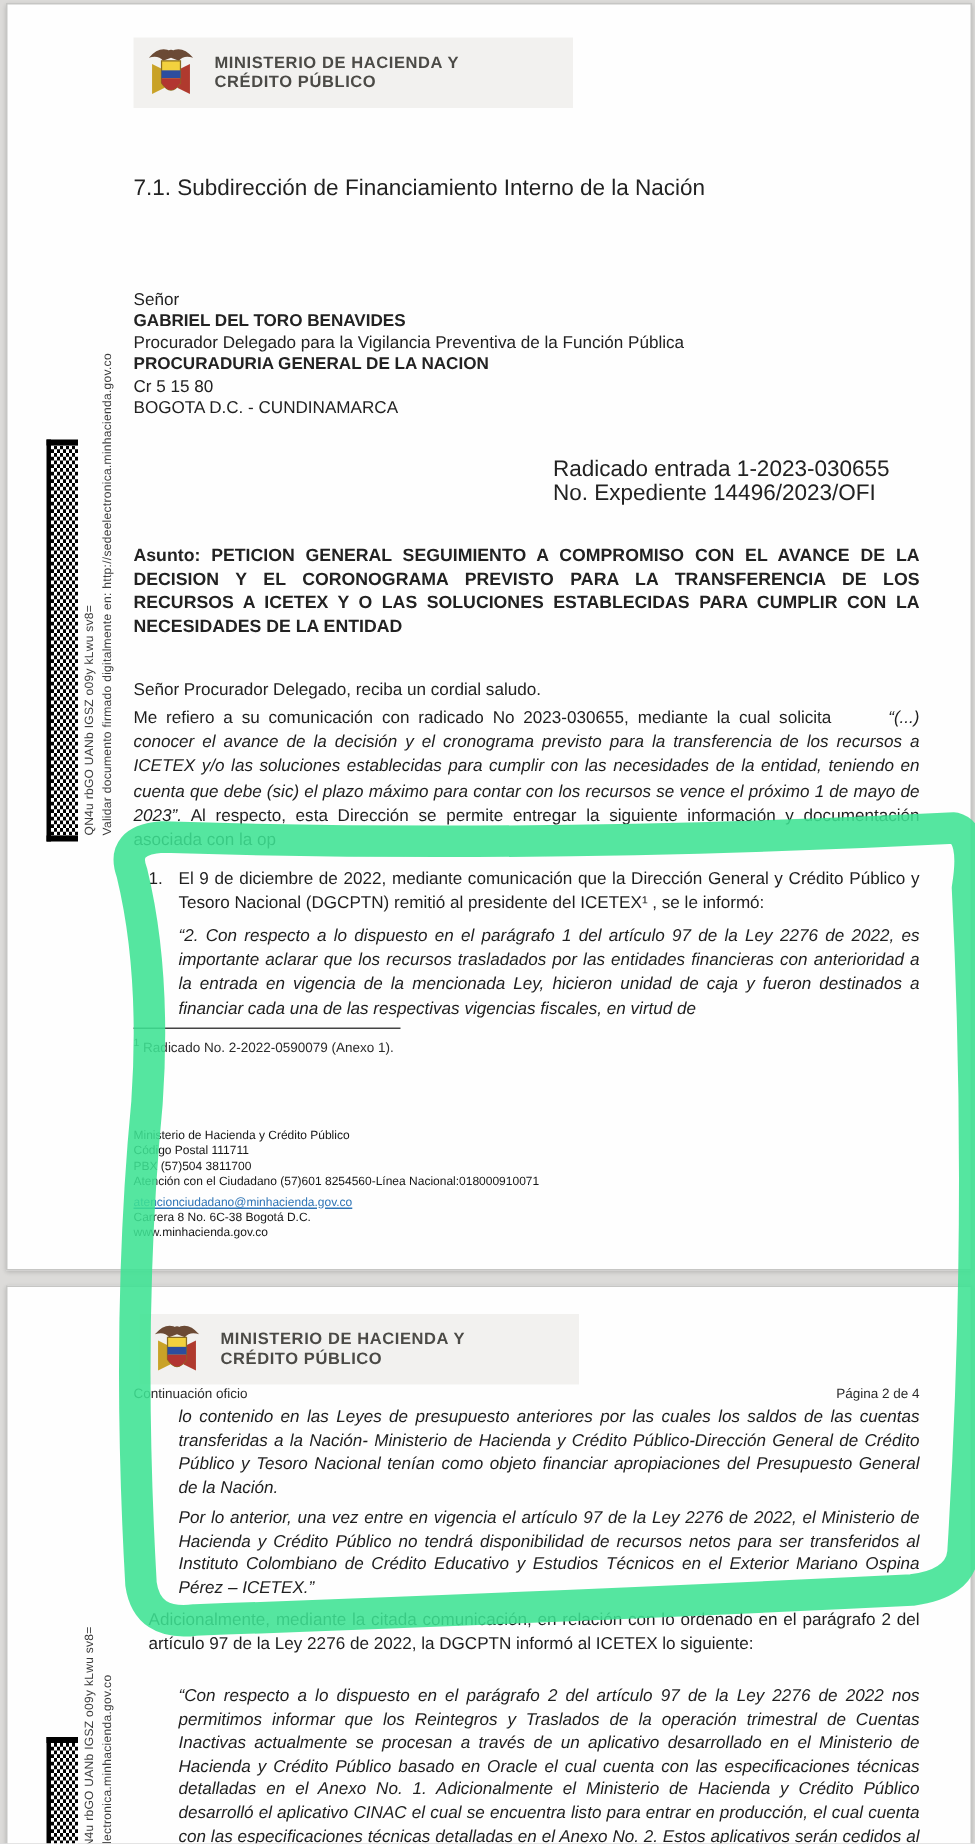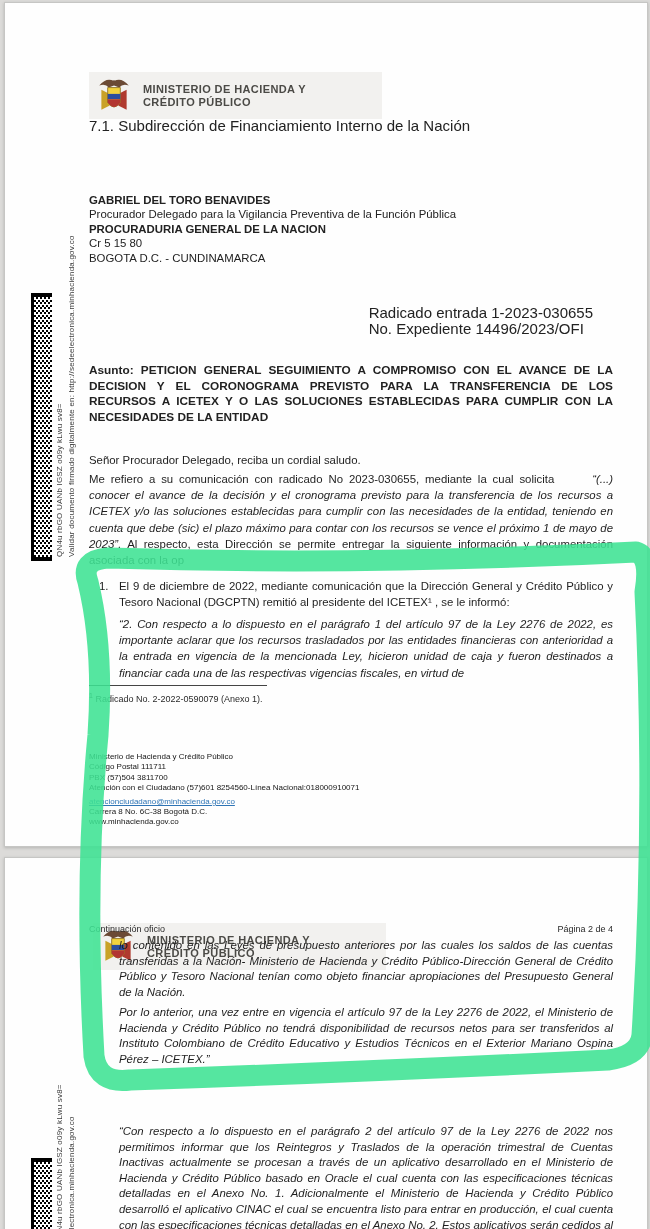--- a/index.html
+++ b/index.html
@@ -3,21 +3,21 @@
 <meta charset="utf-8">
 <style>
   html,body{margin:0;padding:0;background:#cfcfcf;}
   #screen{position:relative;width:650px;height:1229px;overflow:hidden;
           background:#dcdbd9;font-family:"Liberation Sans",sans-serif;color:#222;}
   .page{position:absolute;left:4px;width:642px;background:#fefefe;
         border:1px solid #c6c6c4;box-shadow:0 1px 3px rgba(0,0,0,.18);}
   #page1{top:2px;height:843px;}
   #page2{top:857px;height:372px;border-bottom:none;}
   .banner{position:absolute;display:flex;align-items:center;background:#f2f1ef;
-          width:293px;height:47px;margin-top:47px;}
+          width:293px;height:47px;}
   .banner .crest{width:40px;height:40px;margin-left:5px;flex:0 0 auto;}
   .banner .mintitle{margin-left:9px;font-weight:bold;font-size:11px;line-height:13px;
           color:#4b4a46;letter-spacing:.4px;}
   .abs{position:absolute;}
   .body-txt{font-size:11.4px;line-height:16.2px;text-align:justify;color:#1e1e1e;}
   .it{font-style:italic;margin-left:32px;}
   .b{font-weight:bold;}
   .recipient{font-size:11.4px;line-height:14.4px;}
   .radicado{font-size:15px;line-height:15.5px;text-align:left;}
   .subject{font-size:11.8px;line-height:15.6px;font-weight:bold;text-align:justify;}
@@ -54,20 +54,21 @@
       </svg>
       <div class="mintitle">
         <div>MINISTERIO DE HACIENDA Y</div>
         <div>CRÉDITO PÚBLICO</div>
       </div>
     </div>
 
     <div class="abs" style="left:84px;top:114px;font-size:15px;">7.1. Subdirección de Financiamiento Interno de la Nación</div>
 
     <div class="abs recipient" style="left:84px;top:190px;">
+      <div>Señor</div>
       <div class="b">GABRIEL DEL TORO BENAVIDES</div>
       <div>Procurador Delegado para la Vigilancia Preventiva de la Función Pública</div>
       <div class="b">PROCURADURIA GENERAL DE LA NACION</div>
       <div>Cr 5 15 80</div>
       <div>BOGOTA D.C. - CUNDINAMARCA</div>
     </div>
 
     <div class="abs radicado" style="right:54px;top:302px;">
       <div>Radicado entrada 1-2023-030655</div>
       <div>No. Expediente 14496/2023/OFI</div>
@@ -122,20 +123,21 @@
       </div>
     </div>
 
     <div class="abs smalltxt" style="left:84px;top:66px;">Continuación oficio</div>
     <div class="abs smalltxt" style="right:34px;top:66px;">Página 2 de 4</div>
 
     <div class="abs body-txt quote" style="left:114px;top:80px;width:494px;line-height:15.6px;">lo contenido en las Leyes de presupuesto anteriores por las cuales los saldos de las cuentas transferidas a la Nación- Ministerio de Hacienda y Crédito Público-Dirección General de Crédito Público y Tesoro Nacional tenían como objeto financiar apropiaciones del Presupuesto General de la Nación.</div>
 
     <div class="abs body-txt quote" style="left:114px;top:147px;width:494px;line-height:15.6px;">Por lo anterior, una vez entre en vigencia el artículo 97 de la Ley 2276 de 2022, el Ministerio de Hacienda y Crédito Público no tendrá disponibilidad de recursos netos para ser transferidos al Instituto Colombiano de Crédito Educativo y Estudios Técnicos en el Exterior Mariano Ospina Pérez – ICETEX.”</div>
 
+    <div class="abs body-txt" style="left:94px;top:214px;width:514px;">Adicionalmente, mediante la citada comunicación, en relación con lo ordenado en el parágrafo 2 del artículo 97 de la Ley 2276 de 2022, la DGCPTN informó al ICETEX lo siguiente:</div>
 
     <div class="abs body-txt quote" style="left:114px;top:266px;width:494px;line-height:15.6px;">“Con respecto a lo dispuesto en el parágrafo 2 del artículo 97 de la Ley 2276 de 2022 nos permitimos informar que los Reintegros y Traslados de la operación trimestral de Cuentas Inactivas actualmente se procesan a través de un aplicativo desarrollado en el Ministerio de Hacienda y Crédito Público basado en Oracle el cual cuenta con las especificaciones técnicas detalladas en el Anexo No. 1. Adicionalmente el Ministerio de Hacienda y Crédito Público desarrolló el aplicativo CINAC el cual se encuentra listo para entrar en producción, el cual cuenta con las especificaciones técnicas detalladas en el Anexo No. 2. Estos aplicativos serán cedidos al Instituto Colombiano de Crédito Educativo y Estudios</div>
 
     <div class="barcode" style="left:26px;top:300px;height:110px;"></div>
     <div class="vtext" style="left:50px;top:380px;">QN4u rbGO UANb IGSZ o09y kLwu sv8=</div>
     <div class="vtext" style="left:62px;top:580px;">Validar documento firmado digitalmente en: http://sedeelectronica.minhacienda.gov.co</div>
   </div>
 
   <svg id="marker" width="650" height="1229" viewBox="0 0 650 1229">
     <path d="M 88 582

